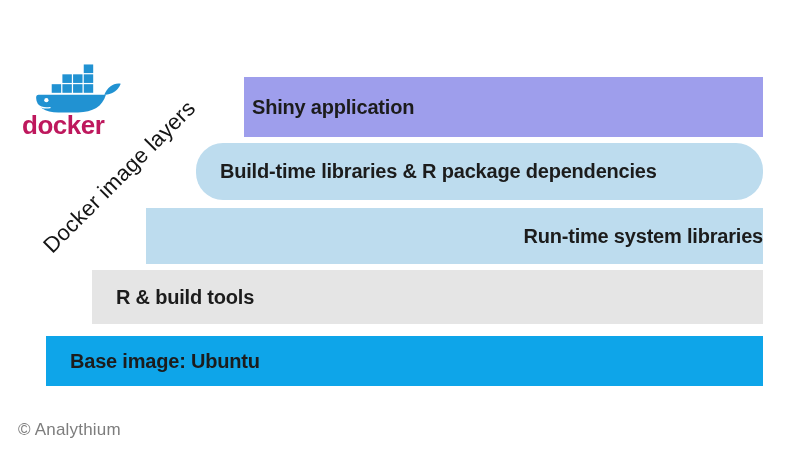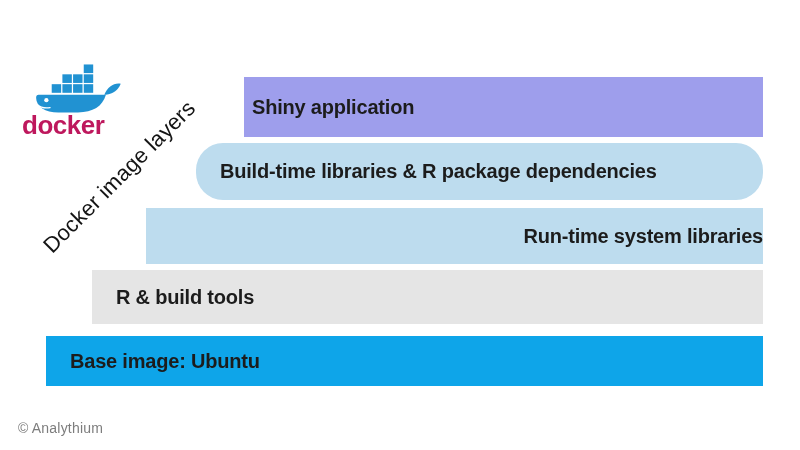--- a/index.html
+++ b/index.html
@@ -53,21 +53,21 @@
   }
   .layer-1{left:244px;top:77px; width:519px;height:60px;background:#9E9EEC;}
   .layer-2{left:196px;top:143px;width:567px;height:57px;background:#BDDCEE;border-radius:27px;}
   .layer-3{left:146px;top:208px;width:617px;height:56px;background:#BDDCEE;justify-content:flex-end;}
   .layer-4{left:92px; top:270px;width:671px;height:54px;background:#DEE0E6;}
   .layer-5{left:46px; top:336px;width:717px;height:50px;background:#DEE0E6;}
 
   .footer{
     position:absolute;
     left:18px;top:420px;
-    font-size:14px;
+    font-size:17px;
     color:#7d7d7d;
     letter-spacing:0.2px;
   }
 </style>
 </head>
 <body>
 
 <div class="stage">
 
   <div class="logo">

